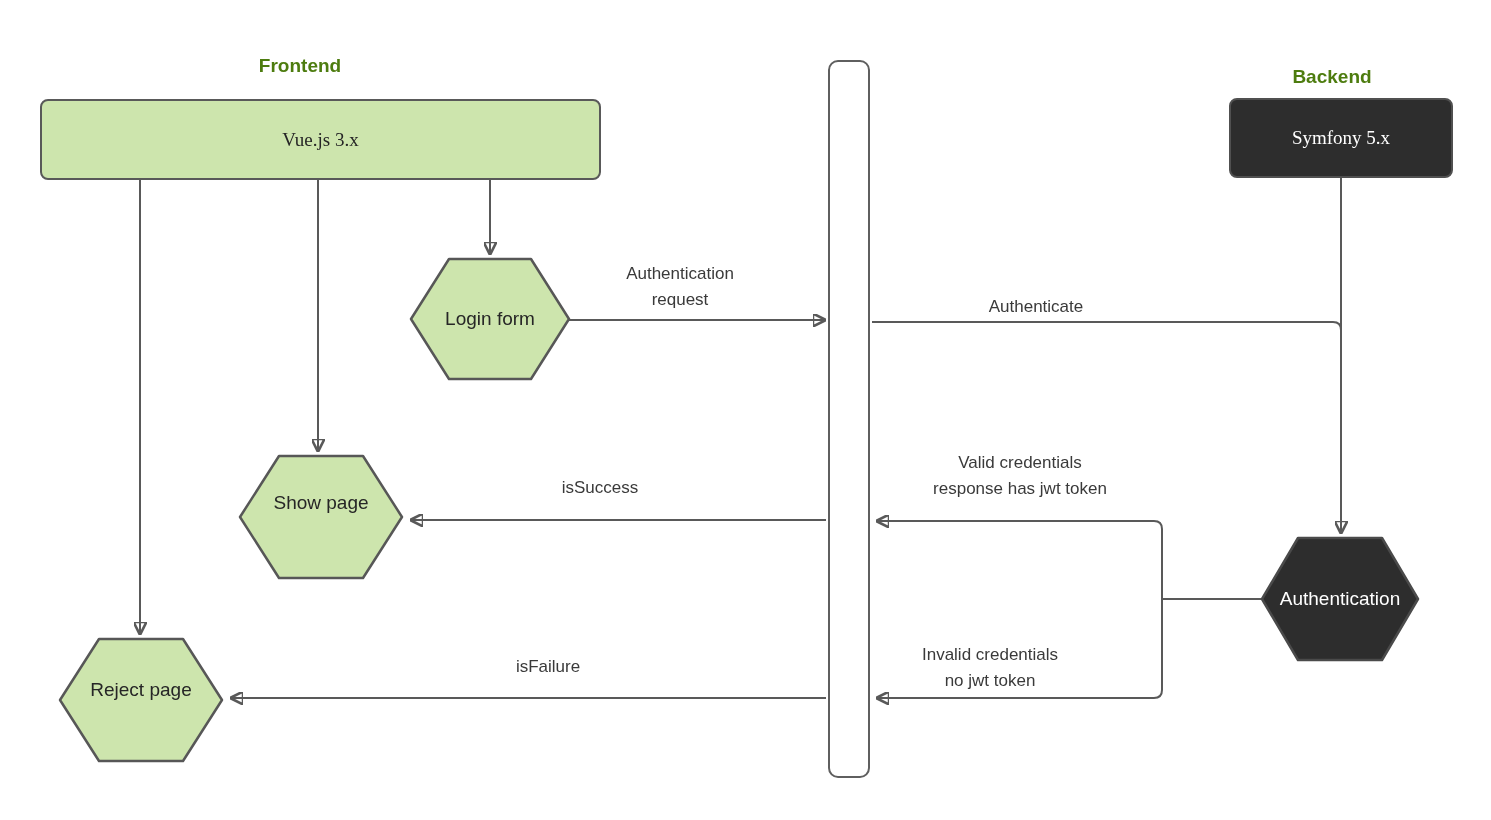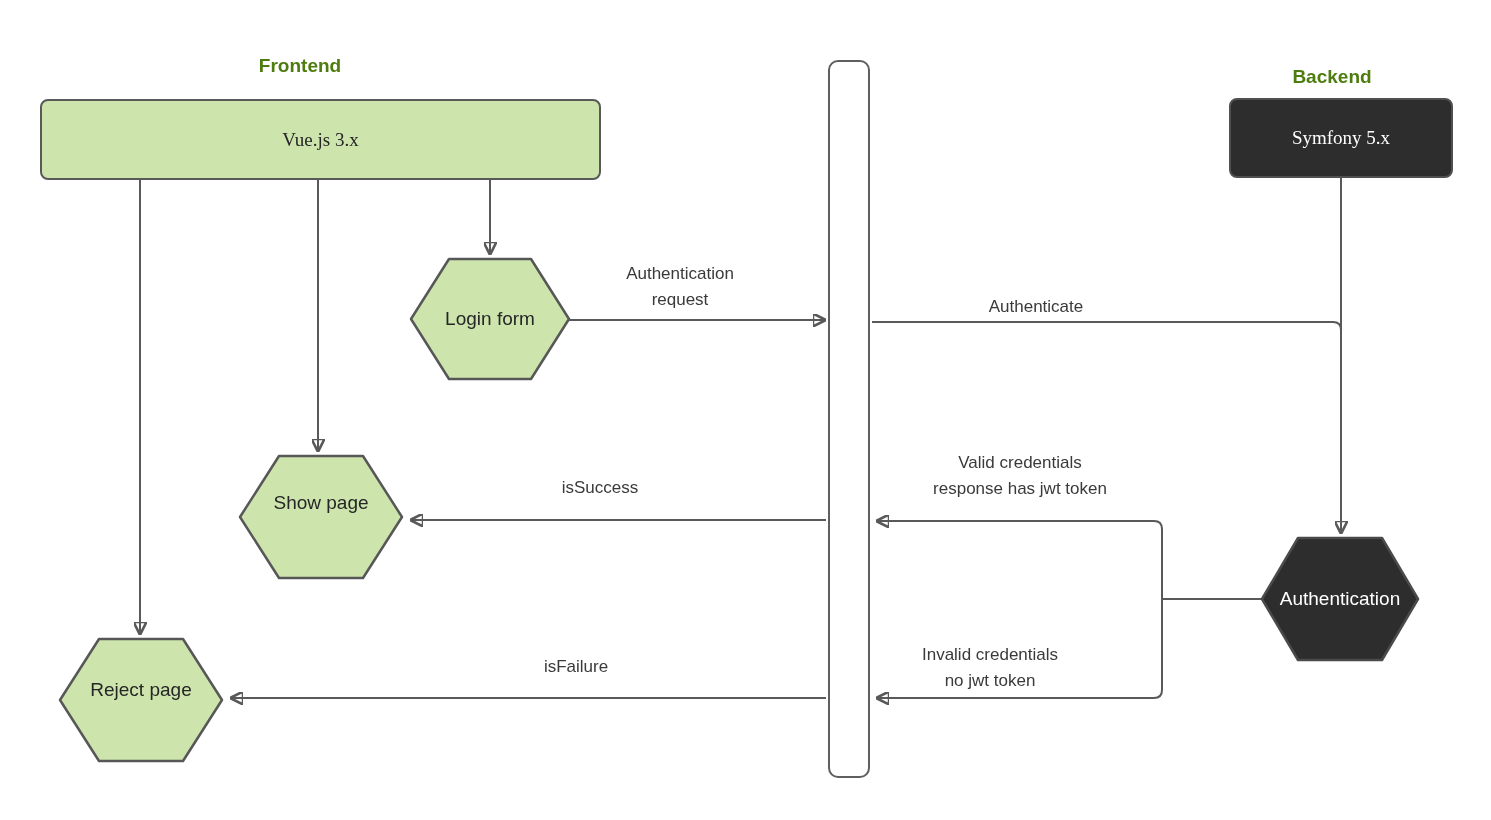--- a/index.html
+++ b/index.html
@@ -123,15 +123,15 @@
   </div>
 
   <div class="edge-label" style="left:680px;top:261px;">Authentication
 request</div>
   <div class="edge-label" style="left:1036px;top:294px;">Authenticate</div>
   <div class="edge-label" style="left:1020px;top:450px;">Valid credentials
 response has jwt token</div>
   <div class="edge-label" style="left:600px;top:475px;">isSuccess</div>
   <div class="edge-label" style="left:990px;top:642px;">Invalid credentials
 no jwt token</div>
-  <div class="edge-label" style="left:576px;top:654px;">isFailure</div>
+  <div class="edge-label" style="left:548px;top:654px;">isFailure</div>
 
 </div>
 
 </body></html>

